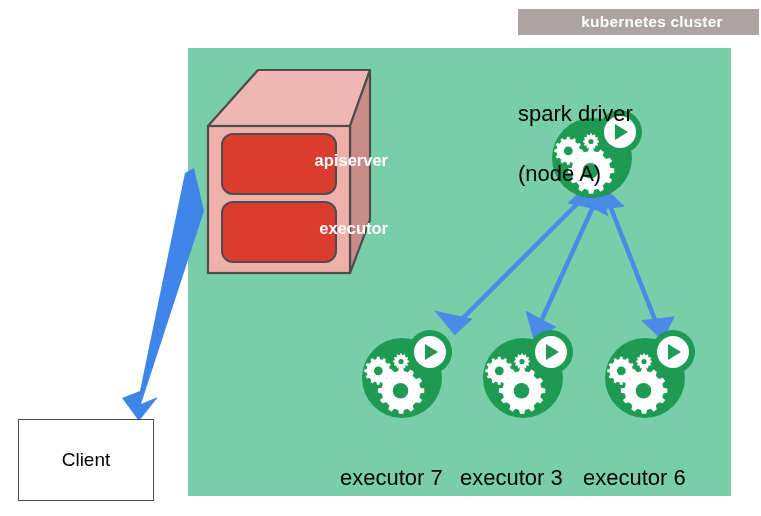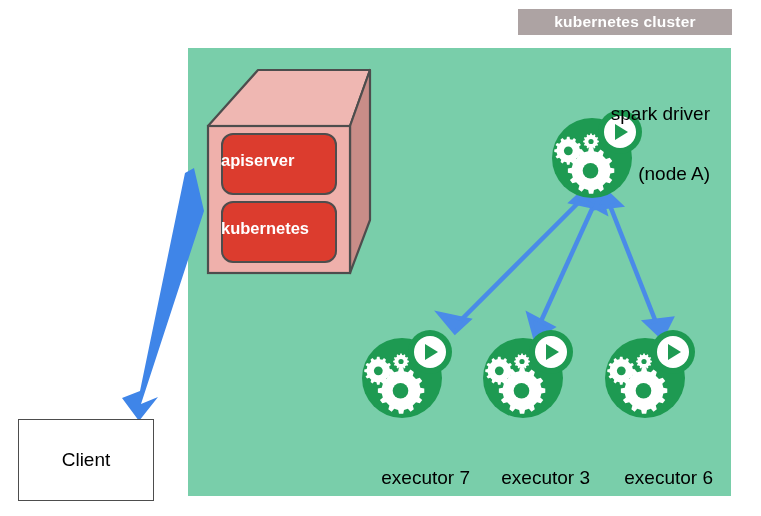--- a/index.html
+++ b/index.html
@@ -29,20 +29,21 @@
     width: 214px;
     height: 26px;
     background: #ADA3A3;
     color: #ffffff;
     font-size: 15.5px;
     font-weight: bold;
     letter-spacing: 0.2px;
     display: flex;
     align-items: center;
     justify-content: center;
+    padding-left: 27px;
   }
 
   
   #client-box {
     position: absolute;
     left: 18px;
     top: 419px;
     width: 134px;
     height: 80px;
     background: #ffffff;
@@ -51,40 +52,41 @@
     align-items: center;
     justify-content: center;
     color: #000000;
     font-size: 19px;
     text-align: center;
   }
 
   
   .node-label {
     position: absolute;
-    text-align: right;
+    text-align: left;
     color: #000000;
-    font-size: 19px;
+    font-size: 22px;
     line-height: 20px;
     white-space: pre;
   }
 
   #label-driver  { left: 518px; top: 64px;  width: 192px; }
   #label-exec-1  { left: 340px; top: 428px; width: 130px; }
   #label-exec-2  { left: 460px; top: 428px; width: 130px; }
   #label-exec-3  { left: 583px; top: 428px; width: 130px; }
 
   
   .cube-text {
     position: absolute;
     color: #ffffff;
     font-size: 16.5px;
     font-weight: bold;
-    text-align: left;
+    text-align: right;
     width: 120px;
+    margin-left: 47px;
   }
   #text-apiserver { left: 221px; top: 151px; }
   #text-scheduler { left: 221px; top: 219px; }
 
   
   #text-spark-submit {
     position: absolute;
     left: 86px;
     top: 274px;
     width: 120px;
@@ -209,21 +211,21 @@
   </g>
   <g transform="translate(601,330)">
     <use href="#node-glyph"></use>
   </g>
 </svg>
 
 <div id="cluster-label">kubernetes cluster</div>
 
 <div id="text-apiserver" class="cube-text">apiserver</div>
 
-<div id="text-scheduler" class="cube-text">kubernetes</div>
+<div id="text-scheduler" class="cube-text">executor</div>
 
 <div id="text-spark-submit">spark-submit</div>
 
 <div id="label-driver" class="node-label">
   <div>spark driver</div>
   <div>(node A)</div>
 </div>
 
 <div id="label-exec-1" class="node-label">
   <div>executor 7</div>

